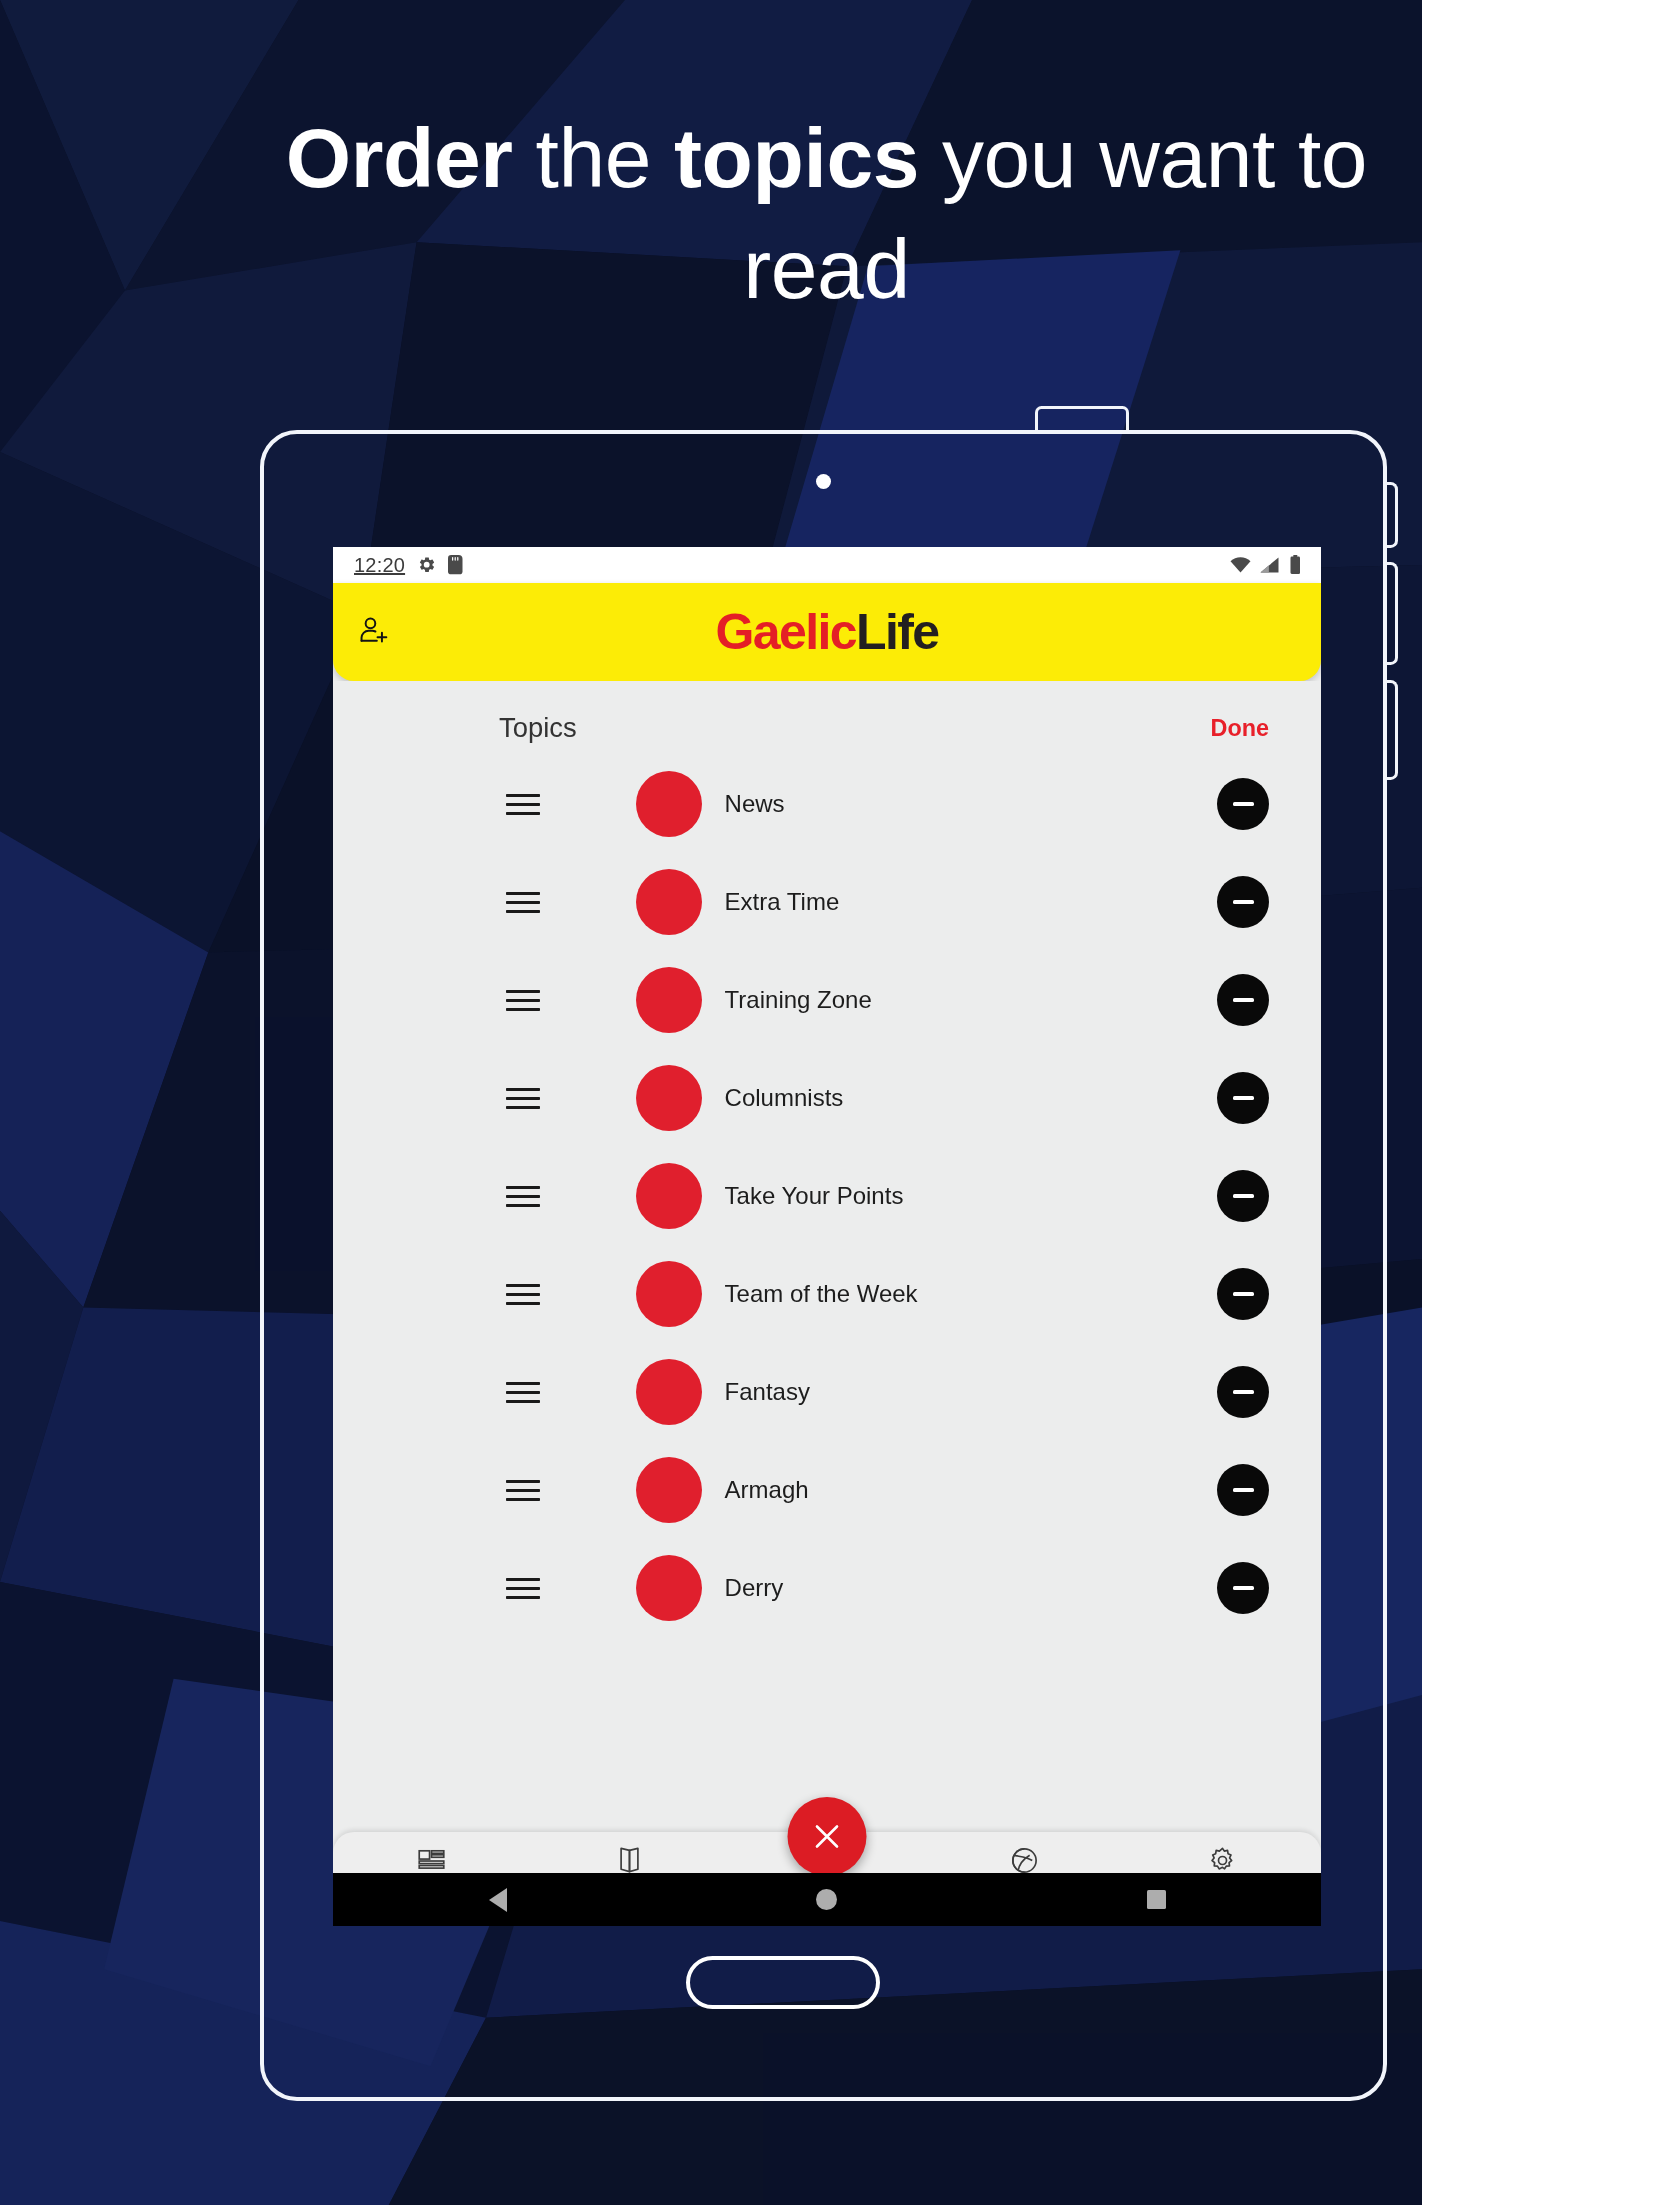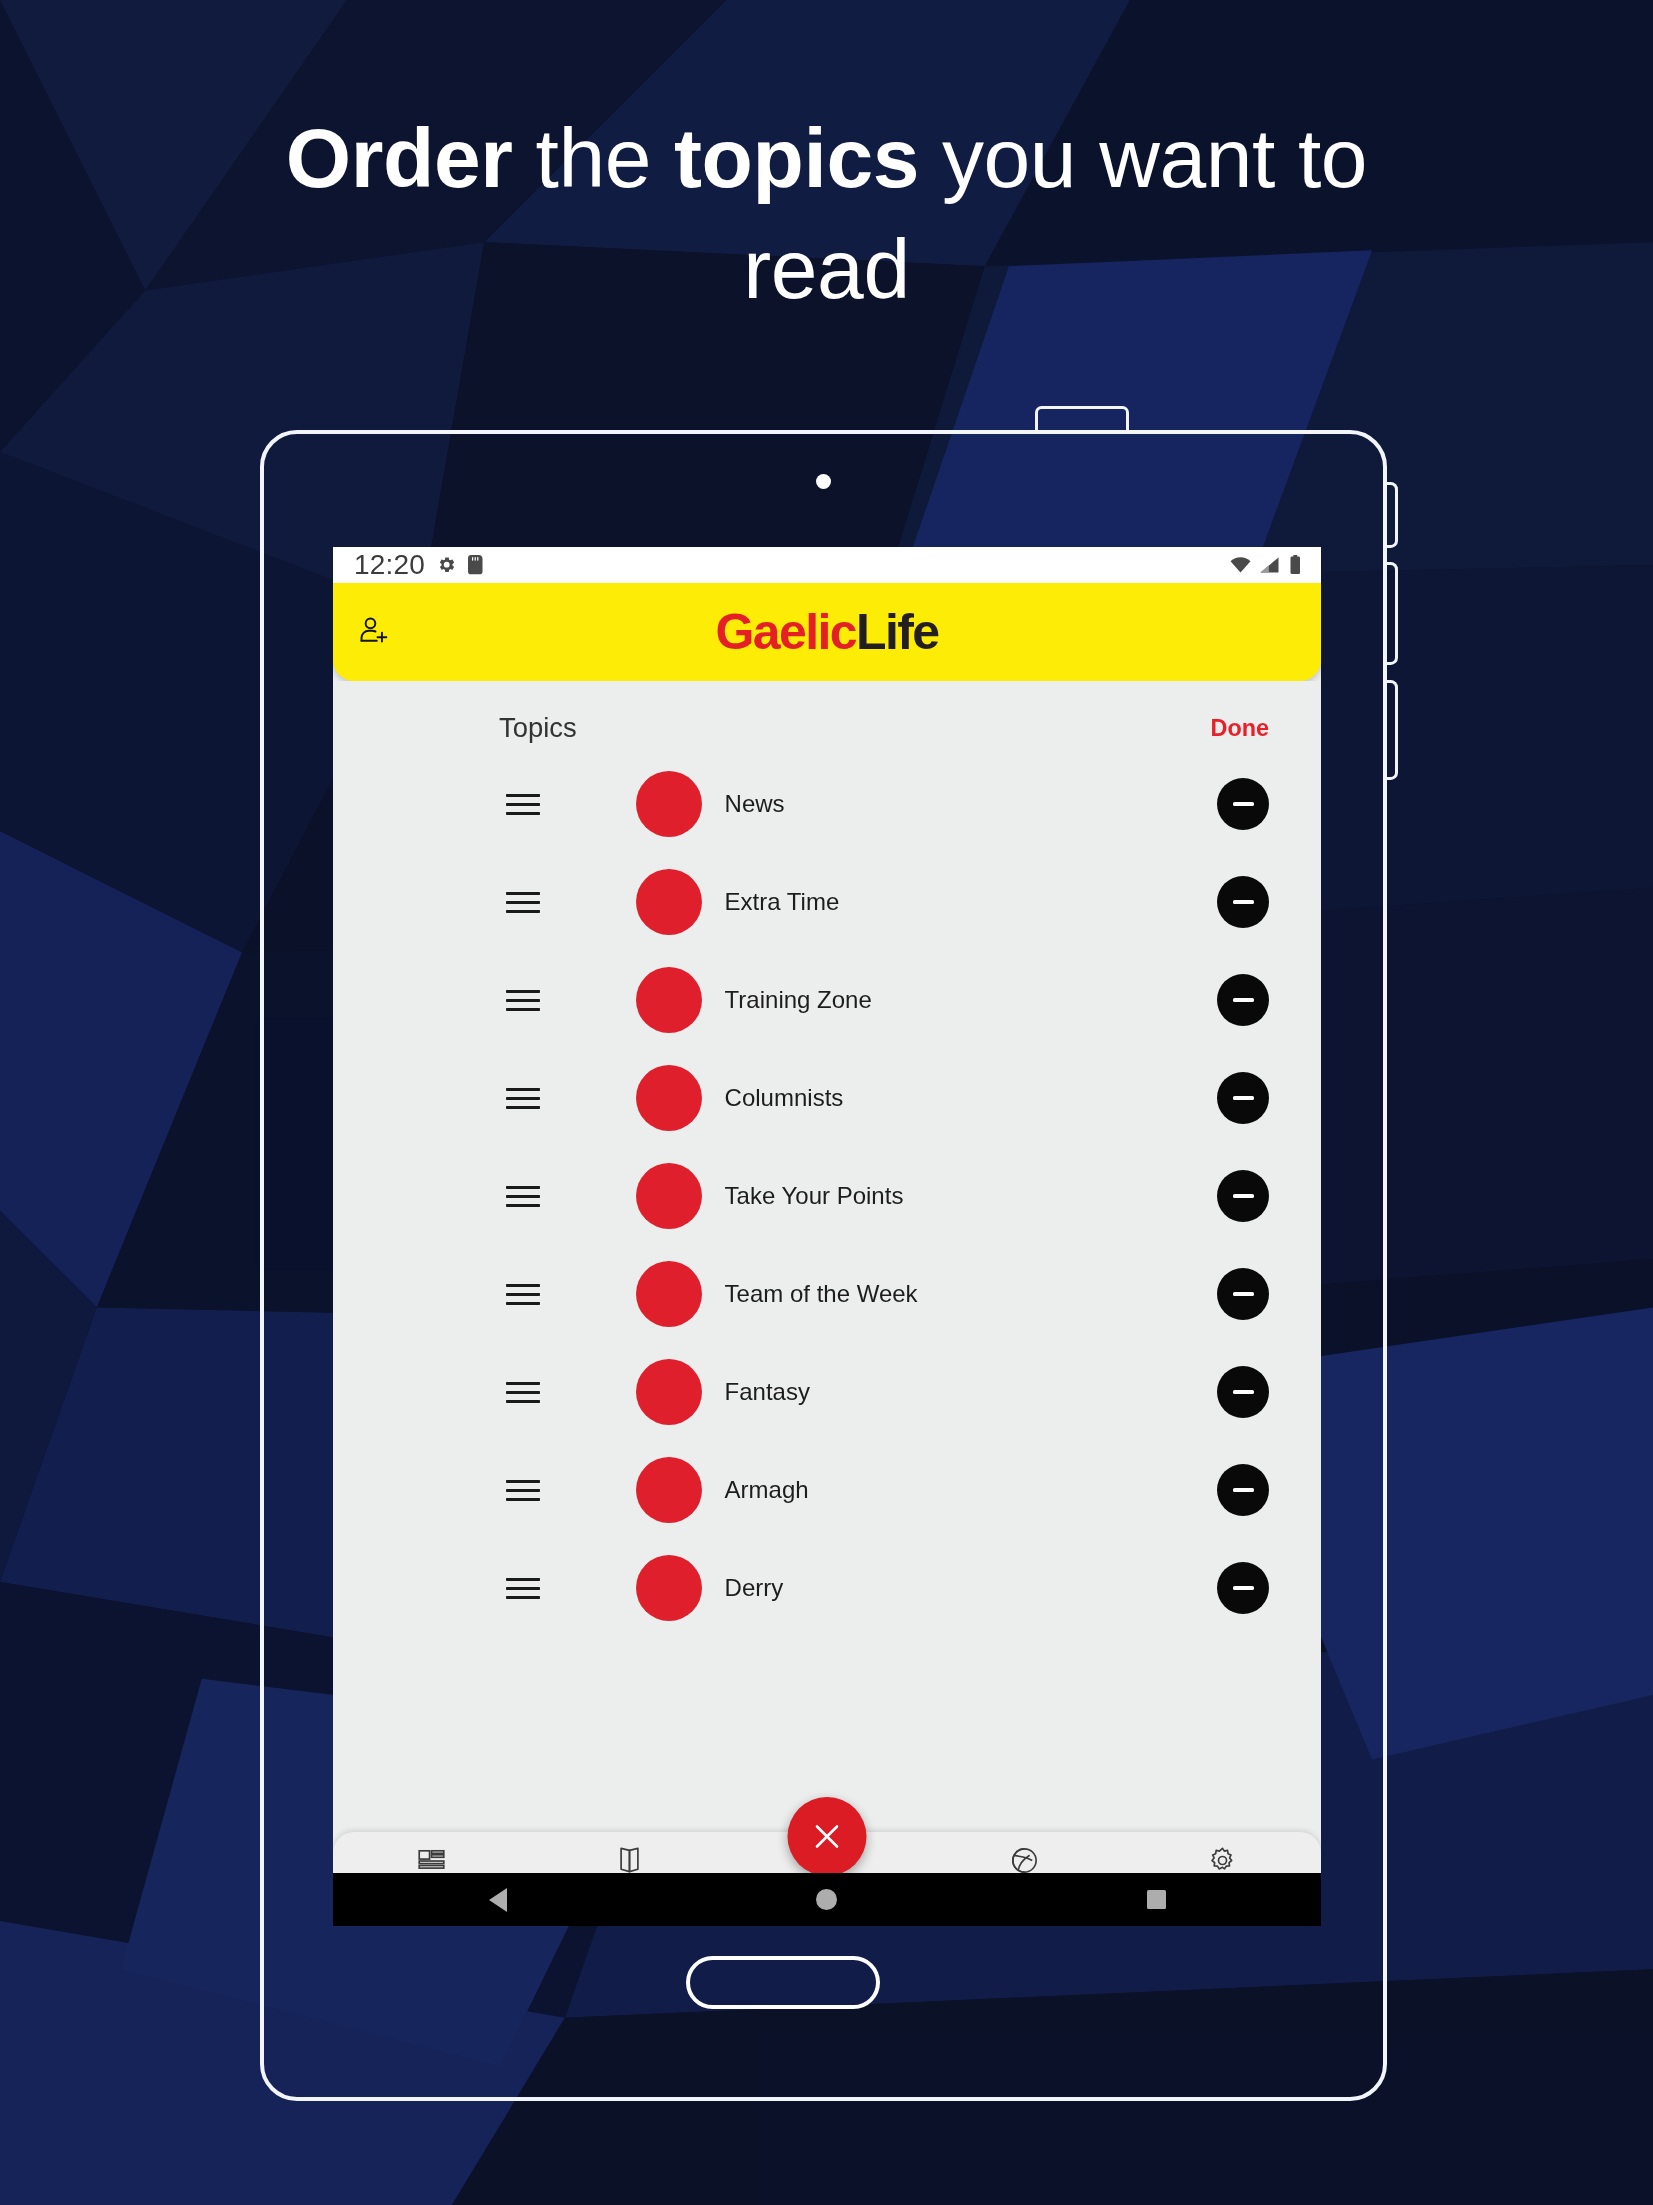--- a/index.html
+++ b/index.html
@@ -7,21 +7,21 @@
   html, body {
     width: 1653px;
     height: 2205px;
     overflow: hidden;
     font-family: "Liberation Sans", sans-serif;
   }
 
   
   #page {
     position: relative;
-    width: 1653px;
+    width: 1422px;
     height: 2205px;
     background: #0f766e;
     overflow: hidden;
   }
   #bg-polys {
     position: absolute;
     inset: 0;
     width: 100%;
     height: 100%;
   }
@@ -117,24 +117,25 @@
   .statusbar {
     height: 36px;
     background: #ffffff;
     display: flex;
     align-items: center;
     padding: 0 21px;
     position: relative;
   }
   .sb-left { display: flex; align-items: center; gap: 12px; }
   .sb-time {
-    font-size: 28px;
+    font-size: 20px;
     color: #3c3c3c;
     font-weight: 400;
     letter-spacing: 0.2px;
+    text-decoration: underline;
   }
   .sb-right {
     margin-left: auto;
     display: flex;
     align-items: center;
     gap: 9.7px;
   }
   .ico { display: block; }
 
   

